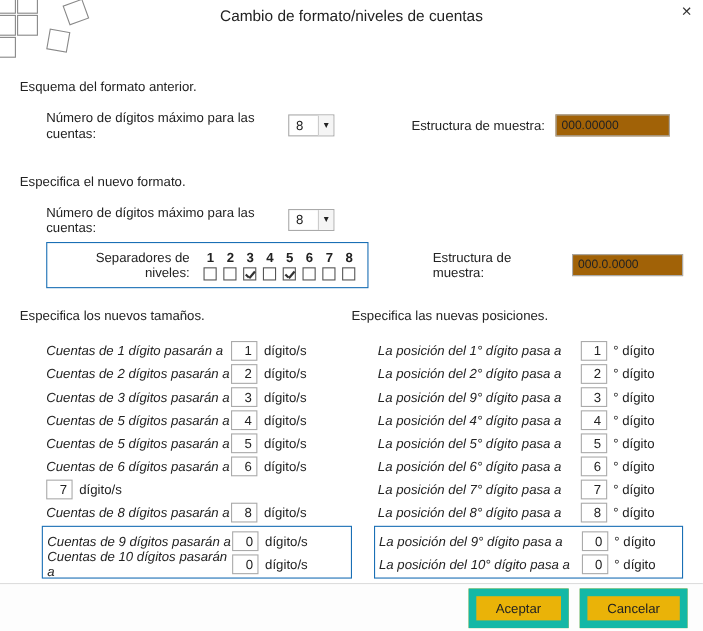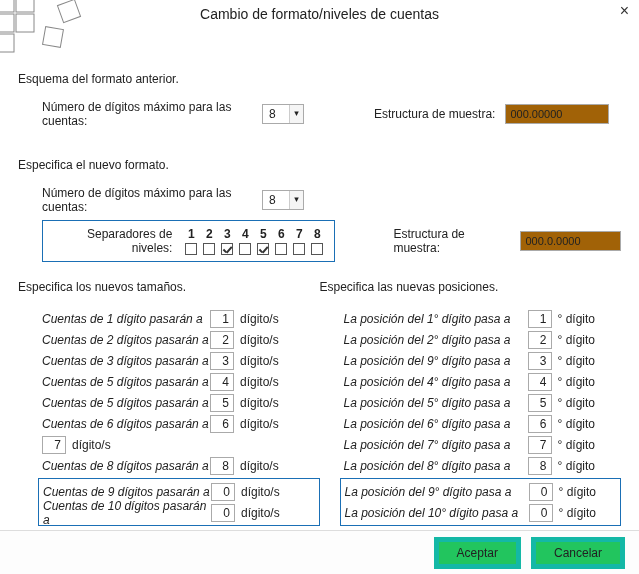--- a/index.html
+++ b/index.html
@@ -198,22 +198,22 @@
     border-top: 1px solid #ddd;
     height: 44px;
     display: flex;
     justify-content: flex-end;
     align-items: center;
     padding-right: 14px;
     gap: 10px;
     background: #fdfdfd;
   }
   .btn {
-    border: 5px solid #14b8a6;
-    background: #22c55e;
+    border: 7px solid #14b8a6;
+    background: #eab308;
     padding: 4px 18px;
     font-size: 12px;
     cursor: pointer;
     min-width: 74px;
     text-align: center;
   }
 </style>
 </head>
 <body>
 

